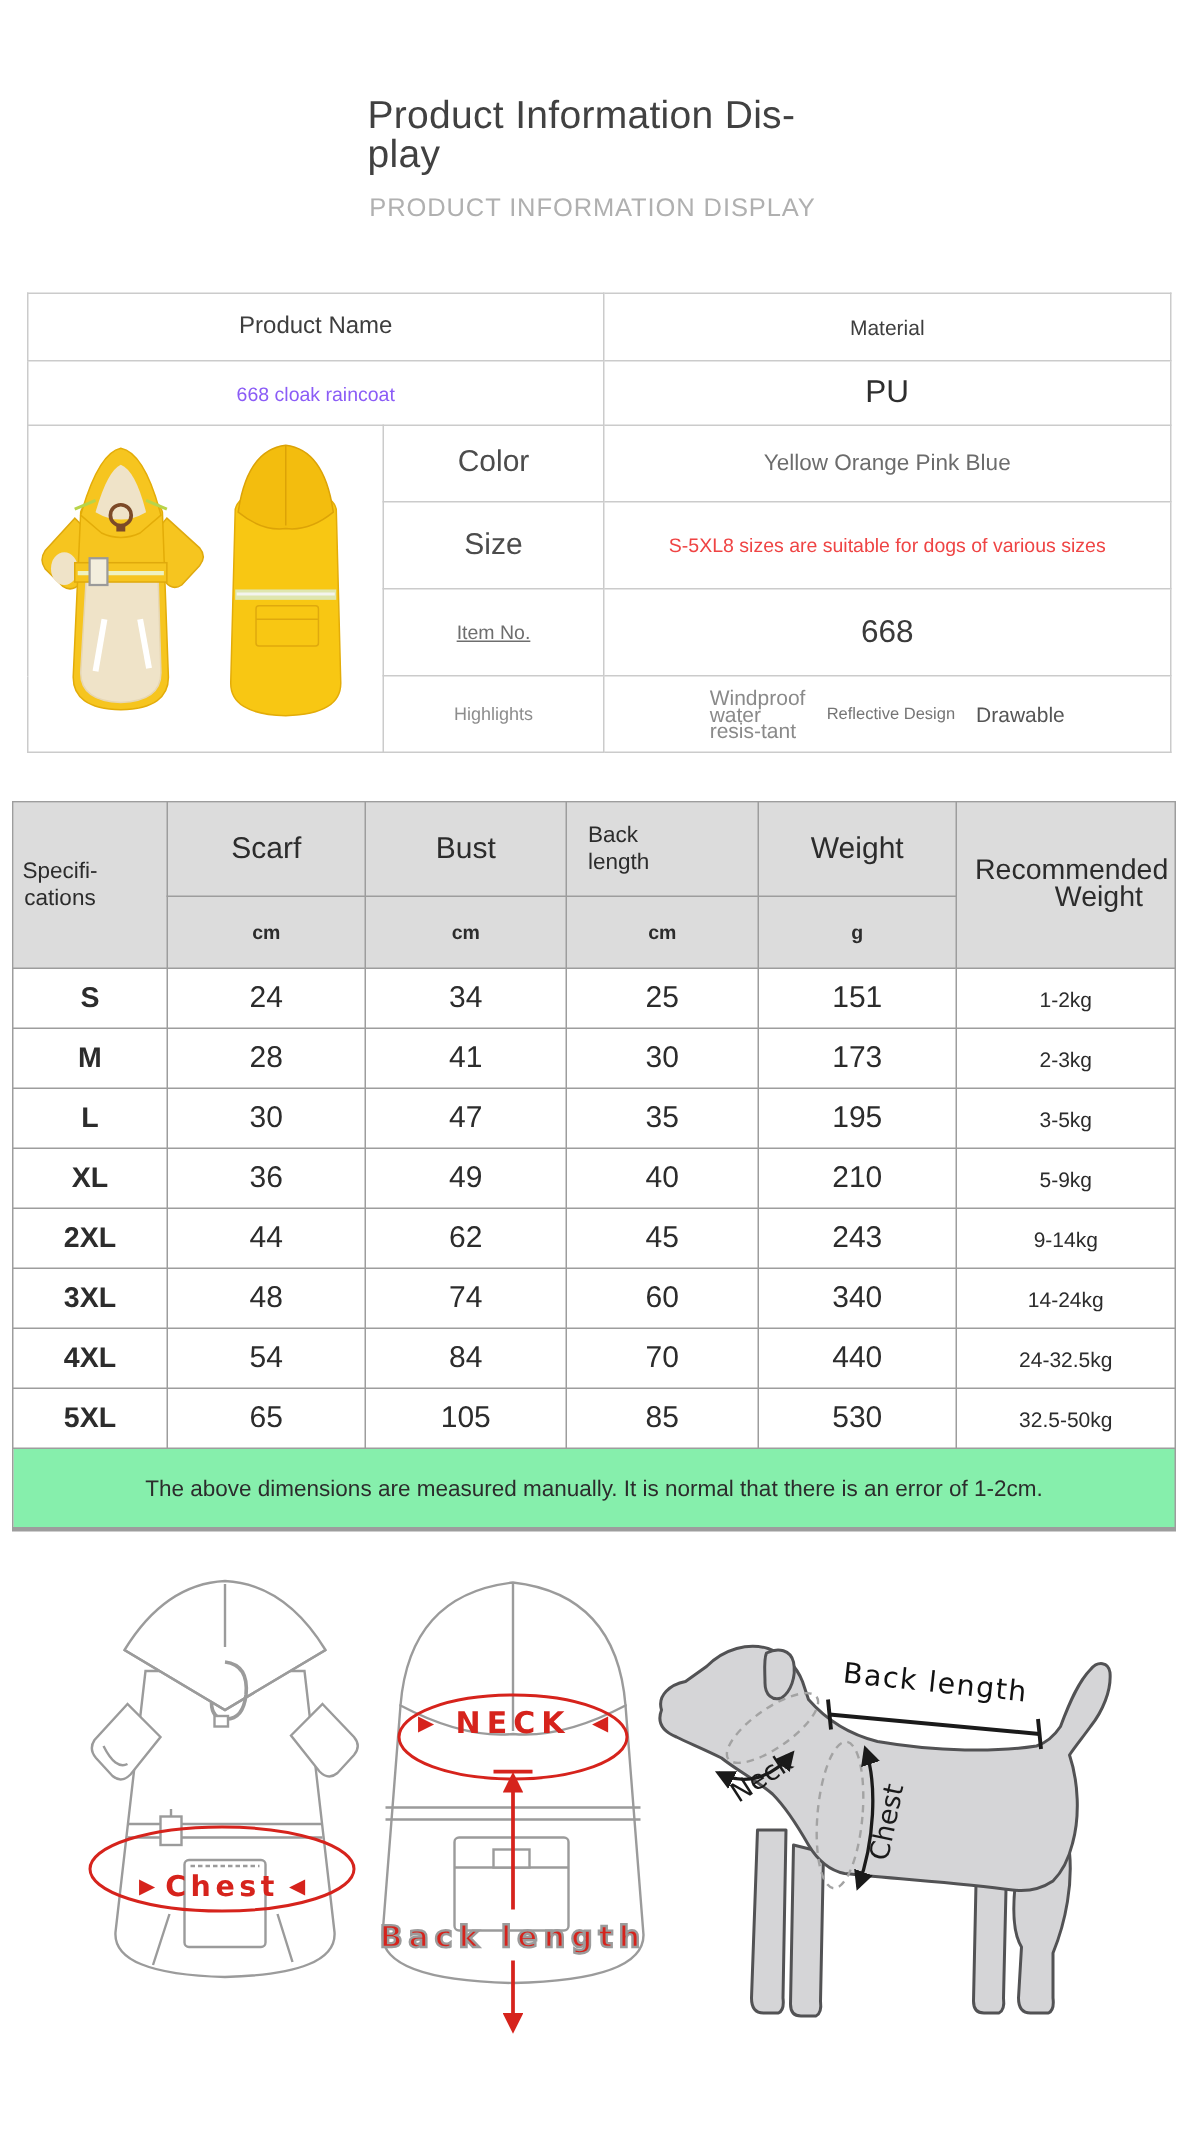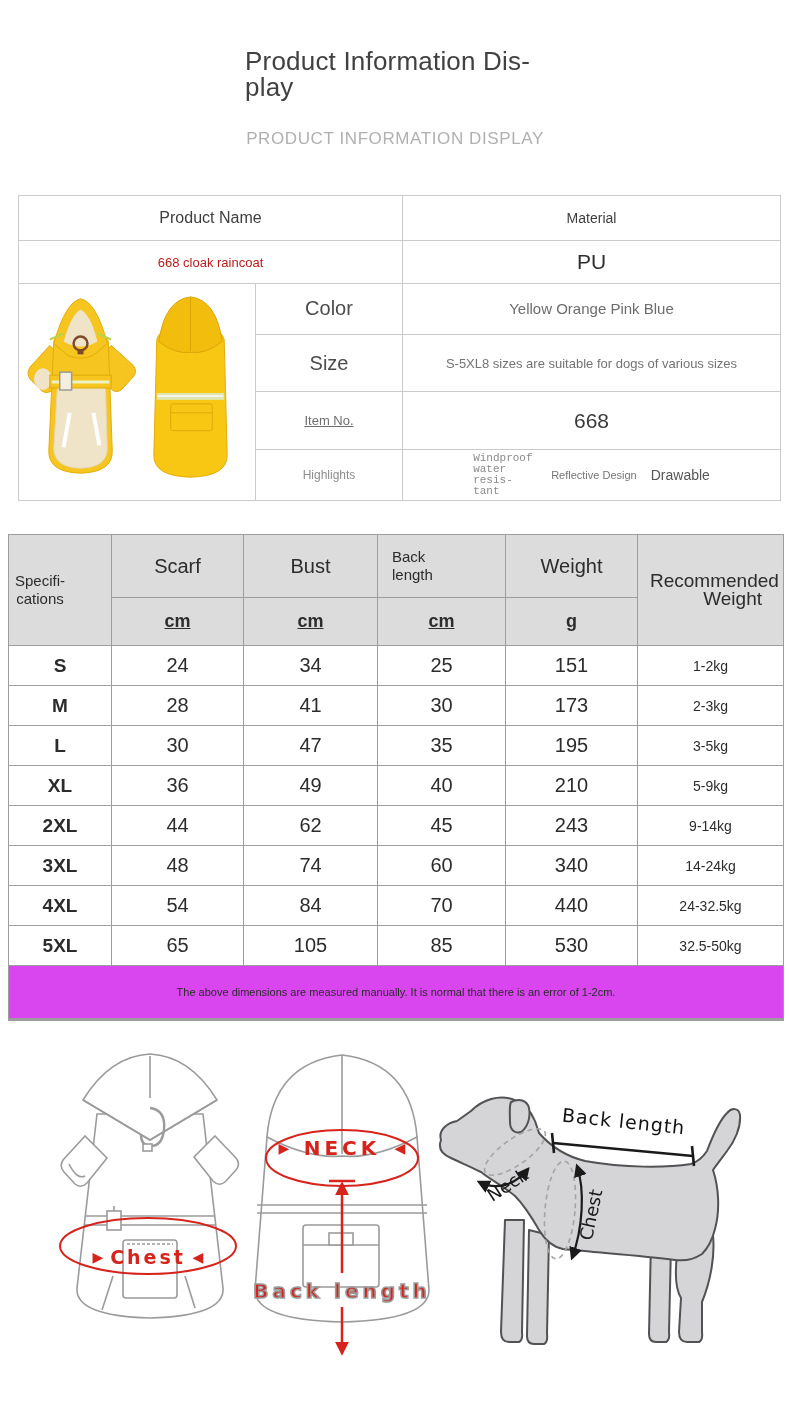--- a/index.html
+++ b/index.html
@@ -1,62 +1,62 @@
 <!DOCTYPE html>
 <html><head>
 <meta charset="utf-8">
 <style>
   html,body{margin:0;padding:0;background:#fff;}
   .page{position:relative;width:790px;height:1427px;background:#ffffff;overflow:hidden;
         font-family:"Liberation Sans",sans-serif;color:#444;}
 
   
-  .title{position:absolute;left:245px;top:48px;width:300px;font-size:26px;line-height:26px;
+  .title{position:absolute;left:245px;top:63px;width:300px;font-size:26px;line-height:26px;
          color:#414141;letter-spacing:0.2px;}
   .subtitle{position:absolute;left:0;top:129px;width:790px;text-align:center;font-size:17px;
             color:#b0b0b0;letter-spacing:0.6px;}
 
   
   table{border-spacing:0;}
   .info-table{position:absolute;left:18px;top:195px;border-collapse:collapse;table-layout:fixed;}
   .info-table td{border:1px solid #cbcbcb;text-align:center;vertical-align:middle;padding:0;}
   .it-r1{height:45px;} .it-r2{height:43px;} .it-r3{height:50px;} .it-r4{height:57px;}
   .it-r5{height:57px;} .it-r6{height:50px;}
   .pn-label{font-size:16px;color:#3e3e3e;}
   .mat-label{font-size:14px;color:#3e3e3e;}
-  .pn-value{font-size:13px;color:#b91c1c;}
+  .pn-value{font-size:13px;color:#8b5cf6;}
   .mat-value{font-size:21px;color:#2e2e2e;}
   .row-label{font-size:20px;color:#4c4c4c;}
   .row-label-sm{font-size:13px;color:#6e6e6e;text-decoration:underline;}
   .row-label-xs{font-size:12px;color:#8d8d8d;}
   .row-value{font-size:15px;color:#6c6c6c;}
-  .row-value-sm{font-size:13px;color:#737373;}
+  .row-value-sm{font-size:13px;color:#ef4444;}
   .row-value-big{font-size:21px;color:#3a3a3a;}
   .hl-wrap{display:flex;align-items:center;justify-content:center;gap:14px;}
-  .hl-1{font-size:11px;color:#8a8a8a;width:64px;text-align:left;line-height:11px;font-family:Liberation Mono, monospace;}
+  .hl-1{font-size:14px;color:#8a8a8a;width:64px;text-align:left;line-height:11px;}
   .hl-2{font-size:11px;color:#757575;}
   .hl-3{font-size:14px;color:#565656;}
   .img-cell{background:#fff;}
 
   
   .size-table{position:absolute;left:8px;top:534px;border-collapse:collapse;table-layout:fixed;
               border:1px solid #9d9d9d;}
   .size-table td{border:1px solid #9d9d9d;text-align:center;vertical-align:middle;padding:0;color:#2c2c2c;}
   .size-table tr.note-row td{border-bottom:3px solid #9d9d9d;}
   .st-h1{height:63px;} .st-h2{height:48px;} .st-dr{height:40px;}
   .hdr{background:#dcdcdc;color:#4f4f4f;}
   .hdr-name{font-size:20px;}
   .hdr-small div{width:62px;text-align:center;font-size:15px;line-height:18px;}
   .hdr-back div{width:55px;margin-left:14px;text-align:left;font-size:15px;line-height:18px;}
   .hdr-rec div{width:112px;margin-left:12px;text-align:right;font-size:19px;line-height:18px;}
-  .hdr-unit{font-size:18px;font-weight:bold;color:#222;text-decoration:underline;}
+  .hdr-unit{font-size:13px;font-weight:bold;color:#222;}
   .sz{font-size:19px;font-weight:bold;color:#262626;}
   .num{font-size:20px;color:#2c2c2c;}
   .rec{font-size:14px;color:#2c2c2c;}
-  .note-cell{font-size:11px;color:#8f8f8f;height:52px;background:#d946ef;}
+  .note-cell{font-size:15px;color:#8f8f8f;height:52px;background:#86efac;}
 
   
   .diagrams{position:absolute;left:0;top:1040px;}
   svg text{font-family:"DejaVu Sans","Liberation Sans",sans-serif;}
   .red-big{font-size:20px;font-weight:bold;letter-spacing:4px;}
   .red-mid{font-size:19px;font-weight:bold;letter-spacing:3px;}
   .red-arrow-glyph{font-size:14px;font-weight:bold;}
   .dog-label{font-size:18px;fill:#1a1a1a;}
   .dog-label-big{font-size:19px;fill:#111;font-weight:500;letter-spacing:1px;}
 </style>

